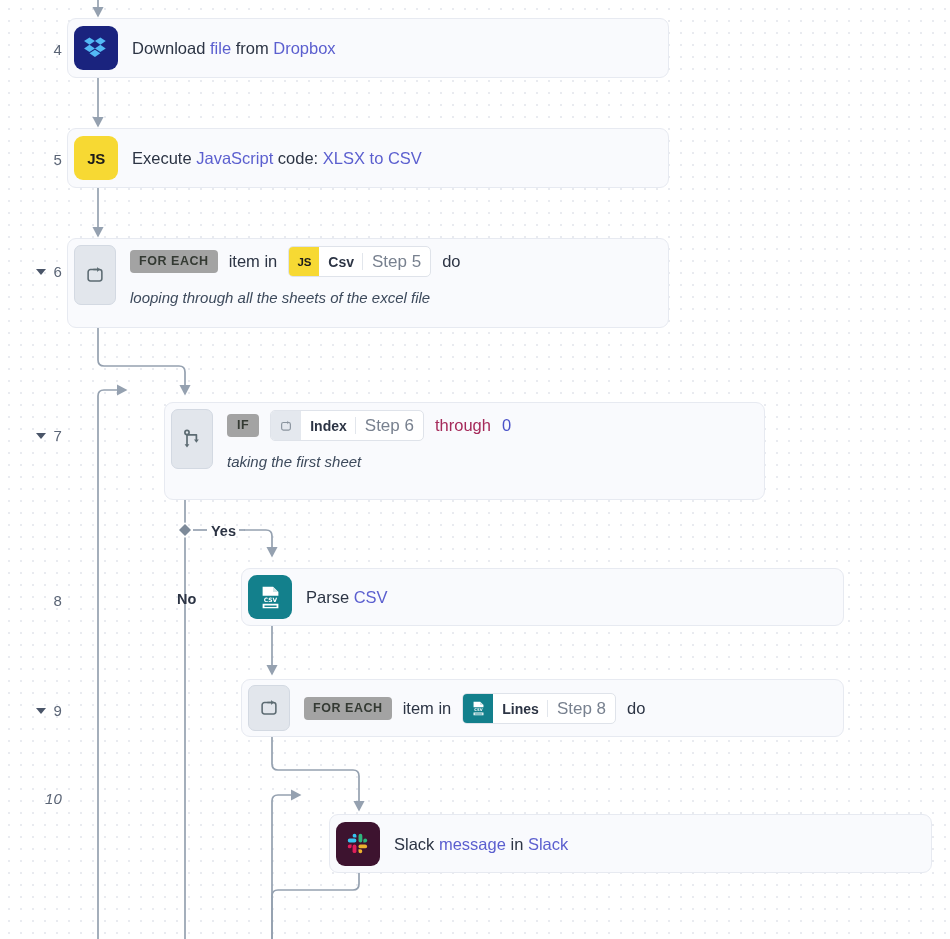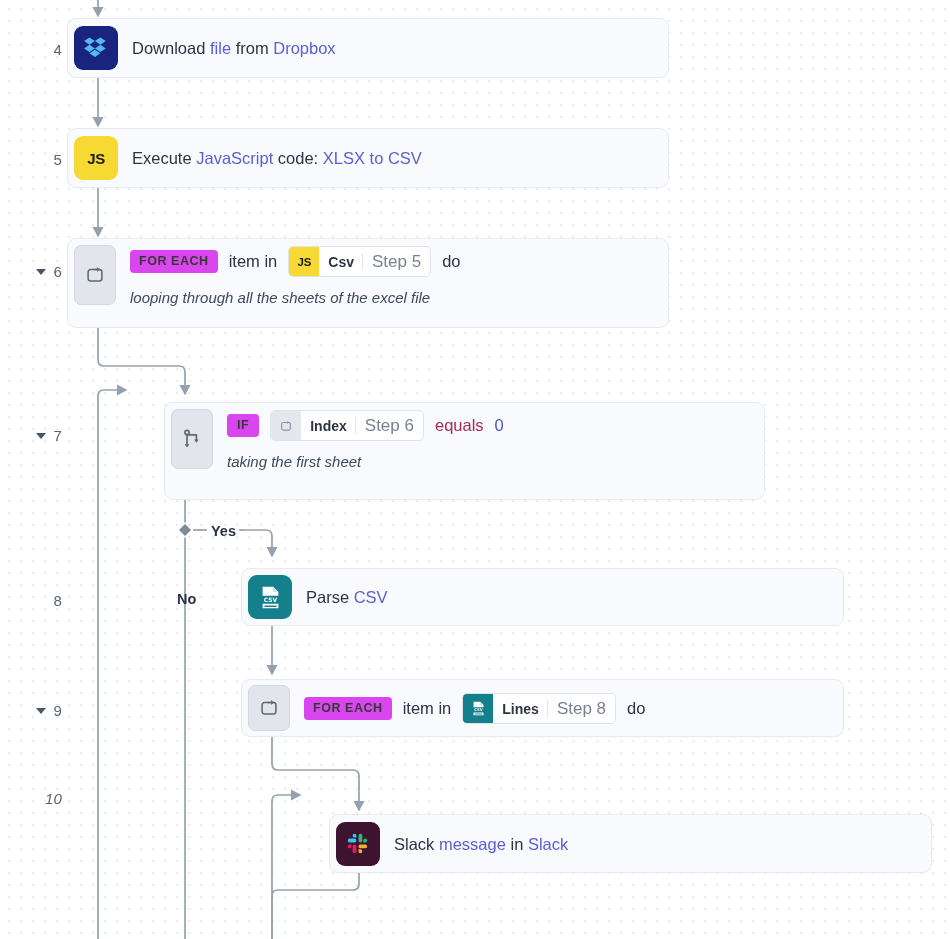--- a/index.html
+++ b/index.html
@@ -113,21 +113,21 @@
   
   .expr {
     display: flex;
     align-items: center;
     gap: 11px;
     font-size: 16.5px;
     color: #2c3444;
     white-space: nowrap;
   }
   .kw {
-    background: #d946ef;
+    background: #a3a3a3;
     color: #343a33;
     font-size: 12.5px;
     font-weight: 700;
     letter-spacing: .55px;
     padding: 5px 9px;
     border-radius: 4px;
     line-height: 1;
   }
   .kw.if { padding: 5px 10px; }
   .ref {
@@ -319,21 +319,21 @@
             <svg width="14" height="14" viewBox="0 0 24 24" fill="none" stroke="#8a949e" stroke-width="2" stroke-linecap="round" stroke-linejoin="round" aria-hidden="true">
               <rect x="4.5" y="6" width="15" height="13" rx="3"></rect>
               <path d="M10.5 6 L17 6"></path>
               <path d="M14.3 3.2 L17.3 6 L14.3 8.8" fill="#8a949e" stroke="none"></path>
             </svg>
           </span>
           <span class="ref-name">Index</span>
           <span class="ref-sep"></span>
           <span class="ref-step">Step 6</span>
         </span>
-        <span class="tk-op">equals</span>
+        <span class="tk-op">through</span>
         <span class="tk-num">0</span>
       </div>
       <div class="card-note">taking the first sheet</div>
     </div>
   </div>
 
   <div class="branch-label" style="left:211px; top:523px;">Yes</div>
   <div class="branch-label" style="left:177px; top:591px;">No</div>
 
   <div class="card single" style="left:241px; top:568px; width:603px; height:58px;justify-content:center;">

